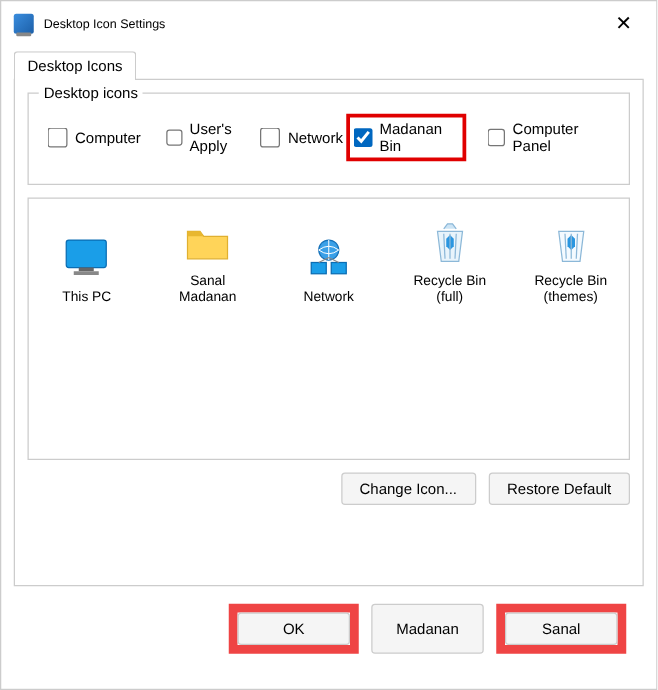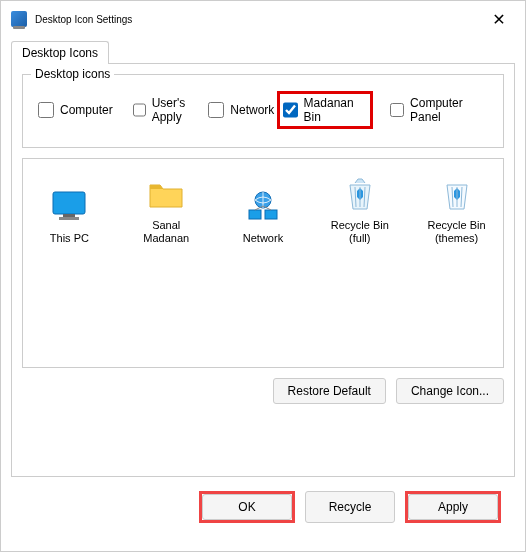--- a/index.html
+++ b/index.html
@@ -26,21 +26,21 @@
     .icon-item { width:86px; display:flex; flex-direction:column; align-items:center; gap:4px; cursor:pointer; padding:2px; border-radius:3px;}
     .icon-img { width:40px; height:40px; display:flex; align-items:center; justify-content:center;}
     .icon-label { text-align:center; font-size:11px; line-height:1.2;}
     .btn-row { display:flex; justify-content:flex-end; gap:10px; margin-top:10px;}
     .btn { padding:5px 14px; font-size:12px; background:#f5f5f5; border:1px solid #ccc; border-radius:3px; cursor:pointer; min-width:84px;}
     .allow { display:flex; align-items:center; gap:6px; margin-top:12px; font-size:12px;}
     .allow input { width:16px; height:16px; accent-color:#0067c0;}
     .footer { display:flex; justify-content:flex-end; gap:10px; padding:14px 14px 18px; margin-top:auto;}
     .ftr-btn { padding:5px 0; width:90px; font-size:12px; background:#f5f5f5; border:1px solid #ccc; border-radius:3px; cursor:pointer; text-align:center;}
     .ftr-wrap { display:inline-flex; }
-    .ftr-wrap.hl { border:3px solid #ef4444;}
+    .ftr-wrap.hl { border:7px solid #ef4444;}
     svg { display:block; }
   </style>
 </head>
 <body>
 
 <div class="dialog">
   <div class="titlebar">
     <div class="titlebar-icon"></div>
     <div class="titlebar-title">Desktop Icon Settings</div>
     <button class="close-btn">
@@ -142,33 +142,33 @@
                   <line x1="25" y1="12" x2="24" y2="32" stroke="#8cb8d8"></line>
                   <line x1="20" y1="12" x2="20" y2="32" stroke="#8cb8d8"></line>
                 </svg>
             </div>
             <div class="icon-label">Recycle Bin (themes)</div>
           </div>
         </div>
       </div>
 
       <div class="btn-row">
+        <button class="btn">Change Icon...</button>
         <button class="btn">Restore Default</button>
-        <button class="btn">Change Icon...</button>
       </div>
 
 
     </div>
 
     <div class="footer">
       <span class="ftr-wrap hl">
         <button class="ftr-btn">OK</button>
       </span>
       <span class="ftr-wrap">
-        <button class="ftr-btn">Recycle</button>
+        <button class="ftr-btn">Madanan</button>
       </span>
       <span class="ftr-wrap hl">
-        <button class="ftr-btn">Apply</button>
+        <button class="ftr-btn">Sanal</button>
       </span>
     </div>
 
   </div>
 </div>
 
 </body></html>

